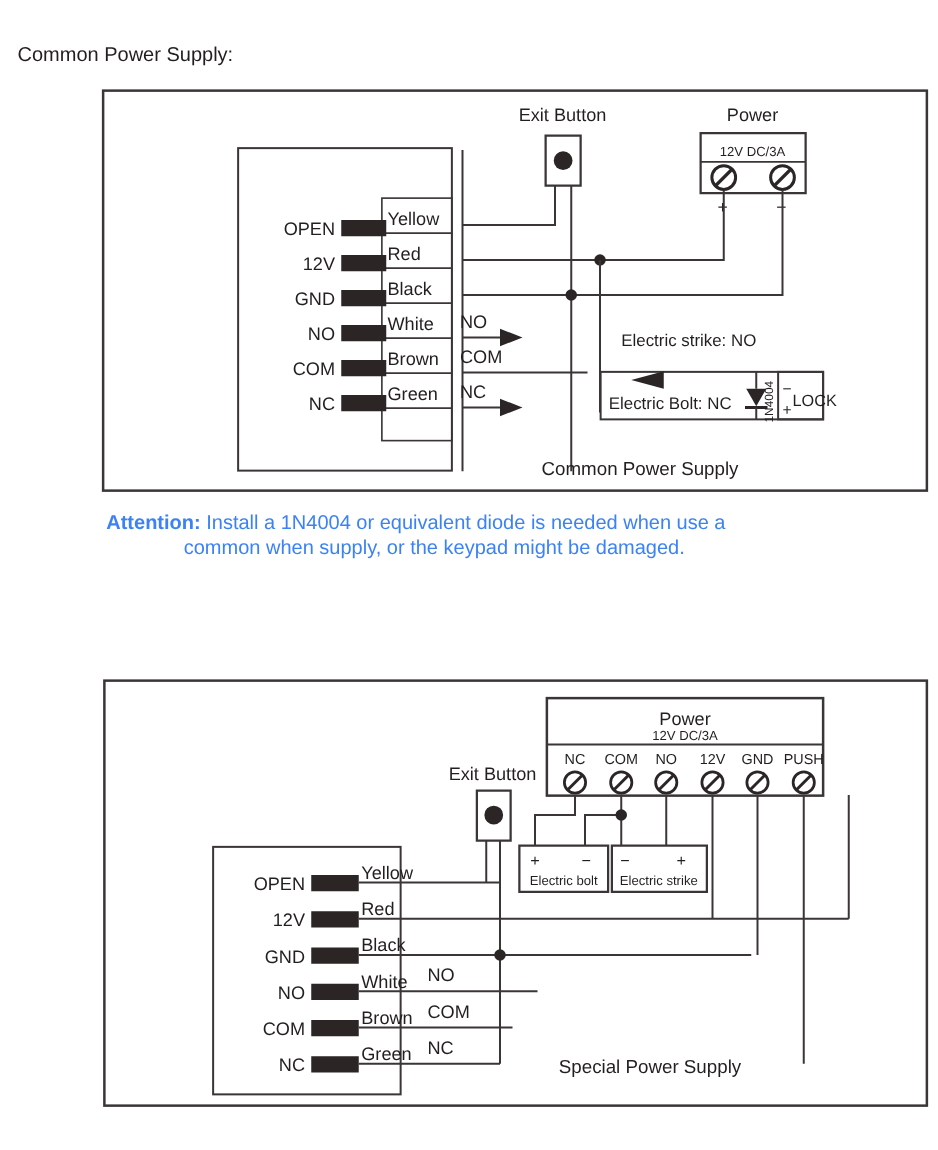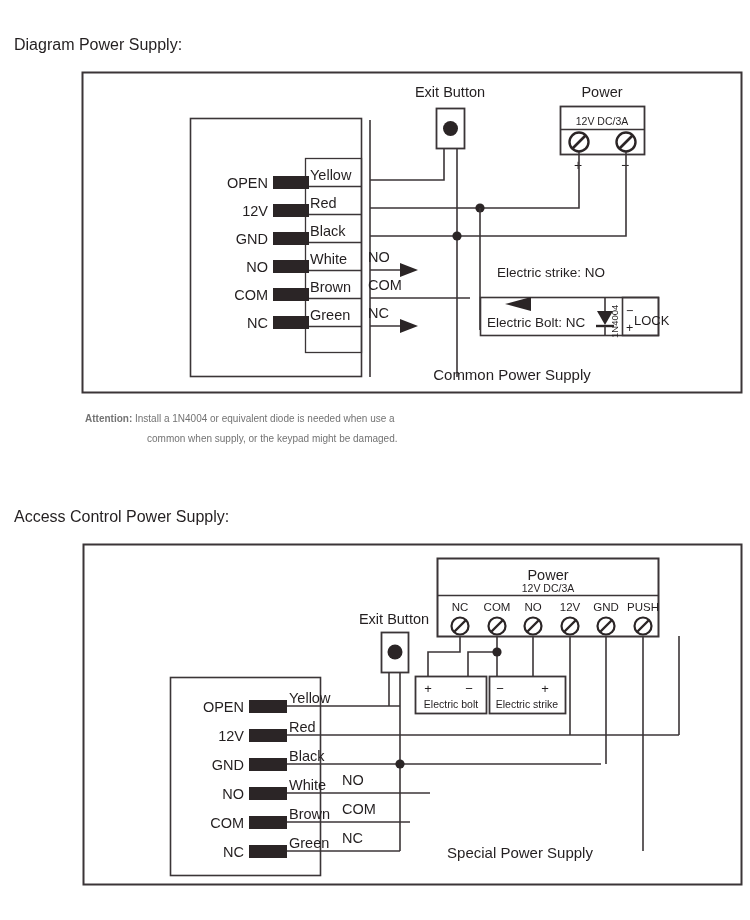--- a/index.html
+++ b/index.html
@@ -31,39 +31,39 @@
     font-size: 16px;
     color: #231f20;
   }
   #subhead-common { left: 14px; top: 36px; }
   #subhead-access { left: 14px; top: 508px; }
 
   .attention {
     position: absolute;
     left: 85px; top: 409px;
     width: 600px;
-    font-size: 10px;
+    font-size: 16px;
     line-height: 20px;
-    color: #737373;
+    color: #3b82f6;
   }
   .attention .lbl { font-weight: bold; }
   .attention .ind { display: block; padding-left: 62px; }
 
   svg { display: block; }
   .diagram { position: absolute; left: 0; top: 0; }
 
   text { font-family: "Liberation Sans", sans-serif; fill: #231f20; }
 </style>
 </head>
 <body>
 
 <div class="page">
 
 
-  <div class="subhead" id="subhead-common">Diagram Power Supply:</div>
+  <div class="subhead" id="subhead-common">Common Power Supply:</div>
 
   <svg class="diagram" id="svg-common" width="750" height="400" style="top:0">
 
     <rect x="82.5" y="72.5" width="659" height="320" fill="none" stroke="#3b3537" stroke-width="2"></rect>
 
     <rect x="190.5" y="118.5" width="171" height="258" fill="none" stroke="#3b3537" stroke-width="1.6"></rect>
 
     <rect x="305.5" y="158.5" width="56" height="194" fill="none" stroke="#3b3537" stroke-width="1.3"></rect>
     <line x1="305.5" y1="186.5" x2="361.5" y2="186.5" stroke="#3b3537" stroke-width="1.3"></line>
     <line x1="305.5" y1="214.5" x2="361.5" y2="214.5" stroke="#3b3537" stroke-width="1.3"></line>
@@ -170,21 +170,20 @@
 
     <text x="512" y="380" font-size="15" text-anchor="middle">Common Power Supply</text>
   </svg>
 
   <div class="attention">
     <span class="lbl">Attention:</span>
     <span>Install a 1N4004 or equivalent diode is needed when use a</span>
     <span class="ind">common when supply, or the keypad might be damaged.</span>
   </div>
 
-  <div class="subhead" id="subhead-access">Access Control Power Supply:</div>
 
   <svg class="diagram" id="svg-access" width="750" height="380" style="top:540px">
 
     <rect x="83.5" y="4.5" width="658" height="340" fill="none" stroke="#3b3537" stroke-width="2"></rect>
 
     <rect x="170.5" y="137.5" width="150" height="198" fill="none" stroke="#3b3537" stroke-width="1.6"></rect>
 
     <g>
       <rect x="249" y="160" width="38" height="13" fill="#2b2526"></rect>
       <text x="244" y="172" font-size="14.5" text-anchor="end">OPEN</text>

